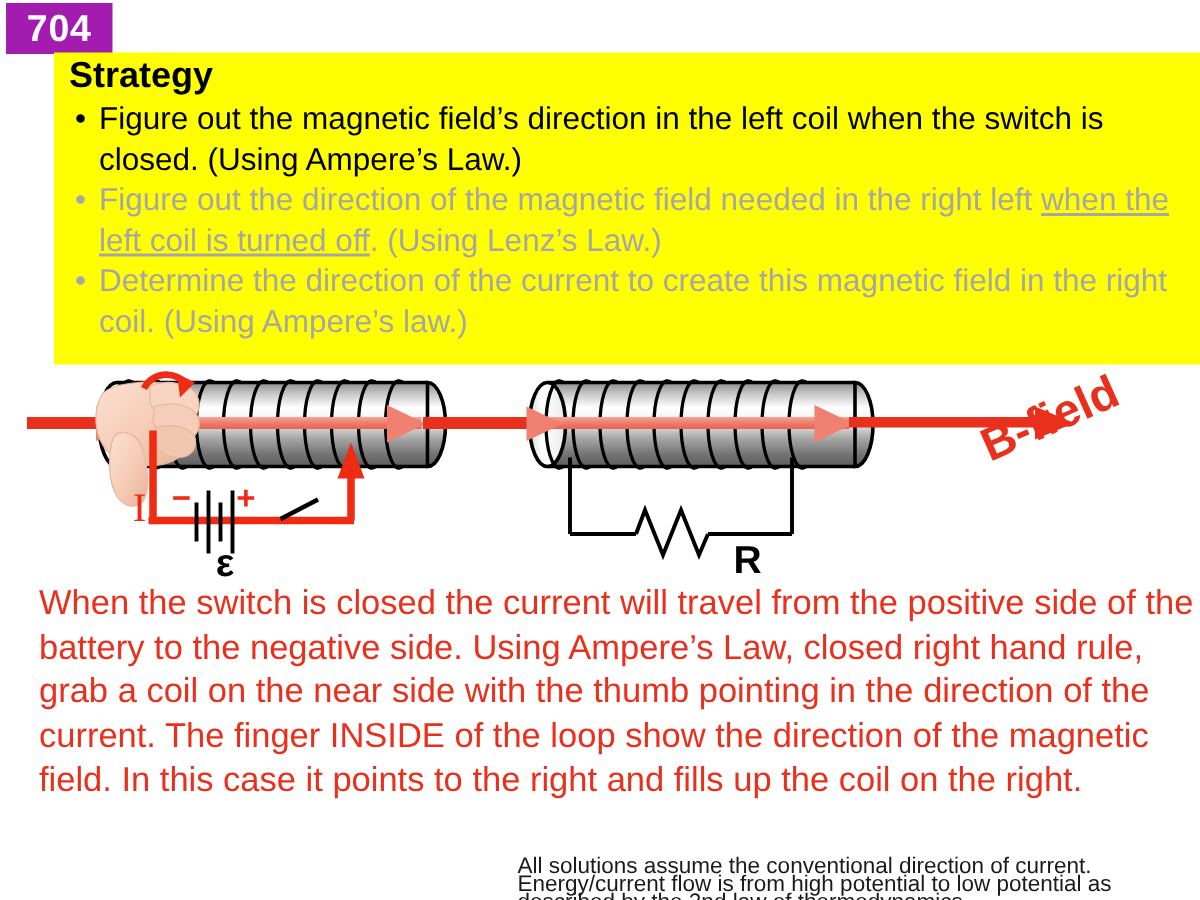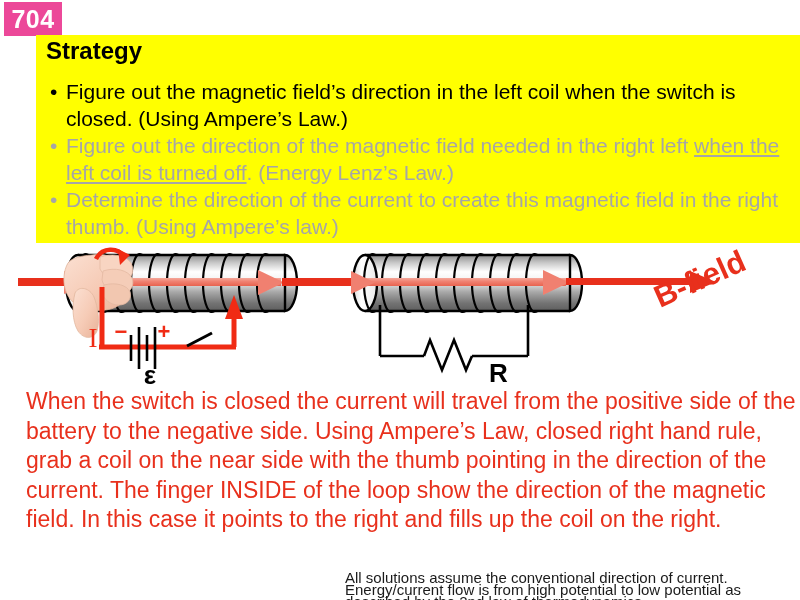--- a/index.html
+++ b/index.html
@@ -13,23 +13,23 @@
     position: relative;
     overflow: hidden;
     font-family: "Liberation Sans", sans-serif;
   }
 
   
   #slide-badge {
     position: absolute;
     left: 4px;
     top: 2px;
-    width: 58px;
+    width: 71px;
     height: 34px;
-    background: #ec4899;
+    background: #a21caf;
     color: #ffffff;
     font-size: 25px;
     font-weight: bold;
     line-height: 34px;
     text-align: center;
     letter-spacing: 0.5px;
   }
 
   
   .under-text {
@@ -56,21 +56,21 @@
     height: 208px;
     background: #FFFF00;
     box-sizing: border-box;
     padding: 2px 6px 0 6px;
   }
   #strategy-title {
     font-size: 24px;
     font-weight: bold;
     color: #000000;
     line-height: 28px;
-    margin: 0 0 13px 4px;
+    margin: 0 0 1px 4px;
   }
   .strategy-bullet {
     display: flex;
     align-items: flex-start;
     font-size: 21px;
     line-height: 27px;
     margin-left: 8px;
   }
   .strategy-bullet .dot {
     flex: 0 0 auto;
@@ -133,26 +133,26 @@
 <div id="strategy-box">
   <div id="strategy-title">Strategy</div>
 
   <div class="strategy-bullet bullet-black">
     <span class="dot">•</span>
     <span class="btext">Figure out the magnetic field’s direction in the left coil when the switch is closed. (Using Ampere’s Law.)</span>
   </div>
 
   <div class="strategy-bullet bullet-gray">
     <span class="dot">•</span>
-    <span class="btext"><span>Figure out the direction of the magnetic field needed in the right left </span><span class="u">when the left coil is turned off</span><span>. (Energy Lenz’s Law.)</span></span>
+    <span class="btext"><span>Figure out the direction of the magnetic field needed in the right left </span><span class="u">when the left coil is turned off</span><span>. (Using Lenz’s Law.)</span></span>
   </div>
 
   <div class="strategy-bullet bullet-gray">
     <span class="dot">•</span>
-    <span class="btext">Determine the direction of the current to create this magnetic field in the right thumb. (Using Ampere’s law.)</span>
+    <span class="btext">Determine the direction of the current to create this magnetic field in the right coil. (Using Ampere’s law.)</span>
   </div>
 </div>
 
 <div id="figure">
 <svg width="800" height="145" viewBox="0 0 800 145" xmlns="http://www.w3.org/2000/svg">
   <defs>
     <linearGradient id="cylGrad" x1="0" y1="0" x2="0" y2="1">
       <stop offset="0%" stop-color="#8d8d8d"></stop>
       <stop offset="14%" stop-color="#c9c9c9"></stop>
       <stop offset="30%" stop-color="#ffffff"></stop>

